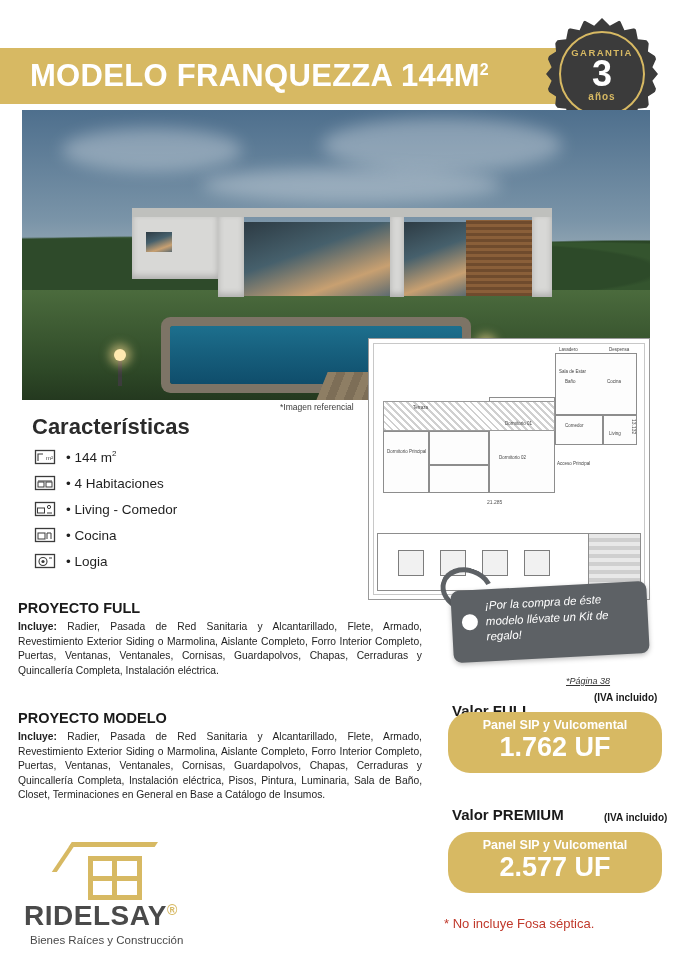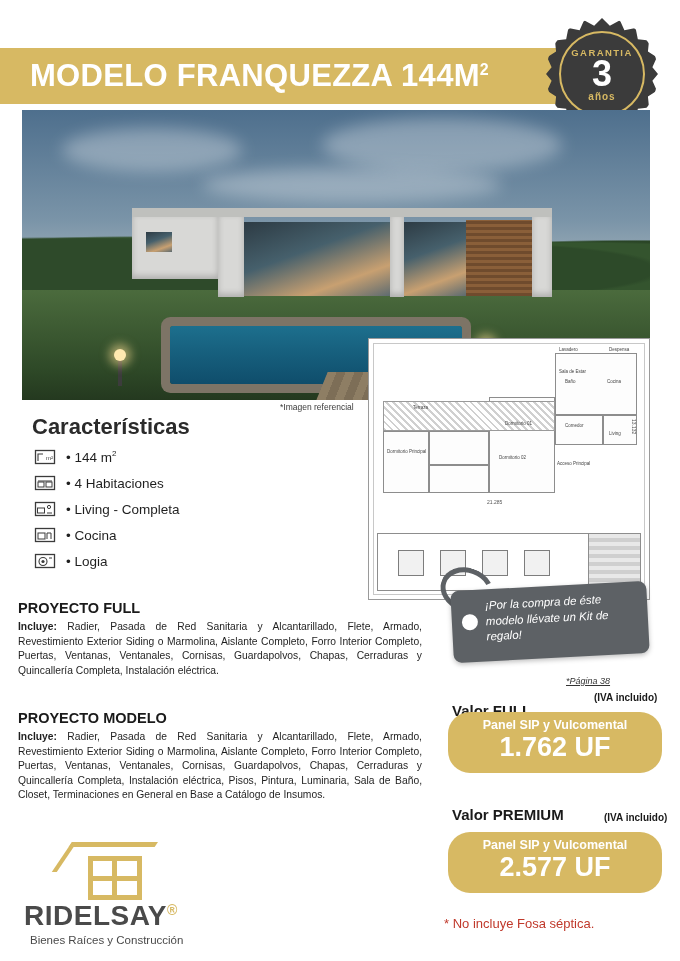--- a/index.html
+++ b/index.html
@@ -493,21 +493,21 @@
 
   <div class="carac-row">
     <span class="carac-ico">
       <svg width="22" height="18" viewBox="0 0 22 18">
           <rect x="1.5" y="2.5" width="19" height="13" fill="none" stroke="#3b3b3b" stroke-width="1.3"></rect>
           <rect x="3.5" y="8" width="7" height="5" fill="none" stroke="#3b3b3b" stroke-width="1"></rect>
           <circle cx="15" cy="7" r="1.6" fill="none" stroke="#3b3b3b" stroke-width="1"></circle>
           <path d="M13 13h5" stroke="#3b3b3b" stroke-width="1"></path>
         </svg>
     </span>
-    <span class="carac-txt"><span>• Living - Completa</span></span>
+    <span class="carac-txt"><span>• Living - Comedor</span></span>
   </div>
 
   <div class="carac-row">
     <span class="carac-ico">
       <svg width="22" height="18" viewBox="0 0 22 18">
           <rect x="1.5" y="2.5" width="19" height="13" fill="none" stroke="#3b3b3b" stroke-width="1.3"></rect>
           <rect x="4" y="7" width="7" height="6" fill="none" stroke="#3b3b3b" stroke-width="1"></rect>
           <path d="M13 13V7h4v6" fill="none" stroke="#3b3b3b" stroke-width="1"></path>
         </svg>
     </span>

